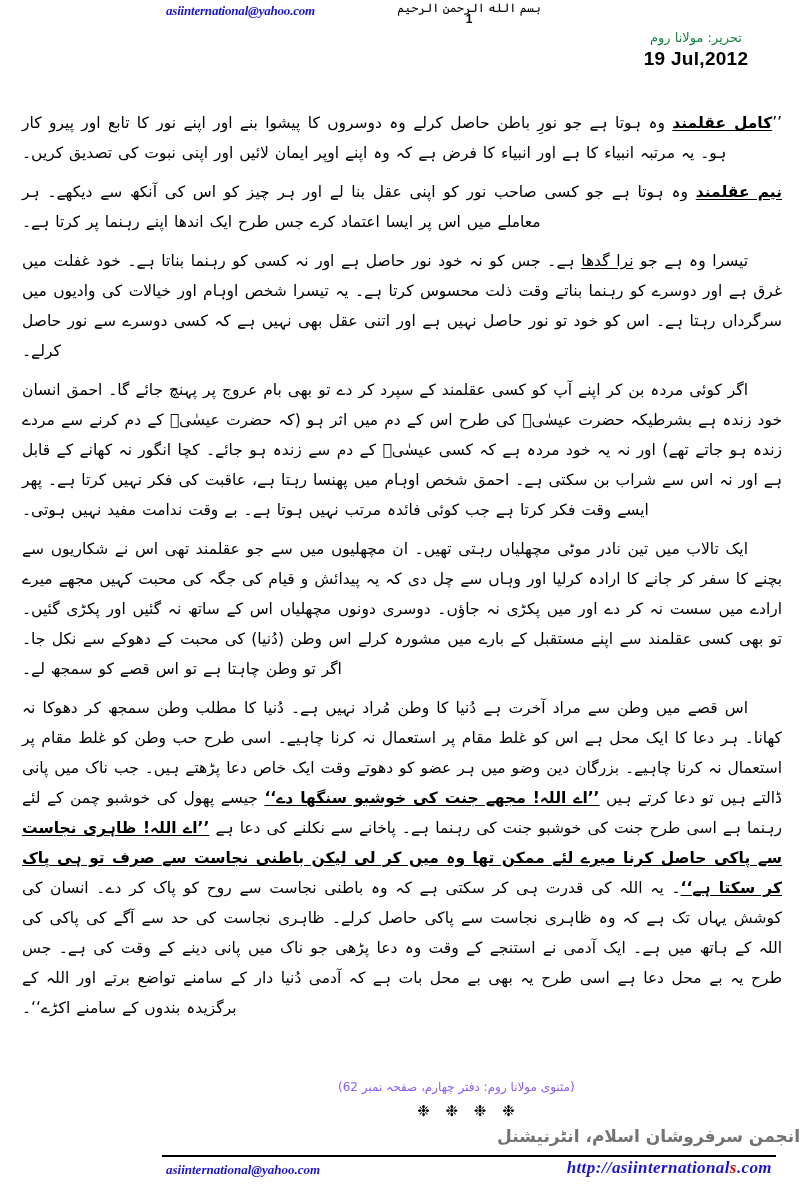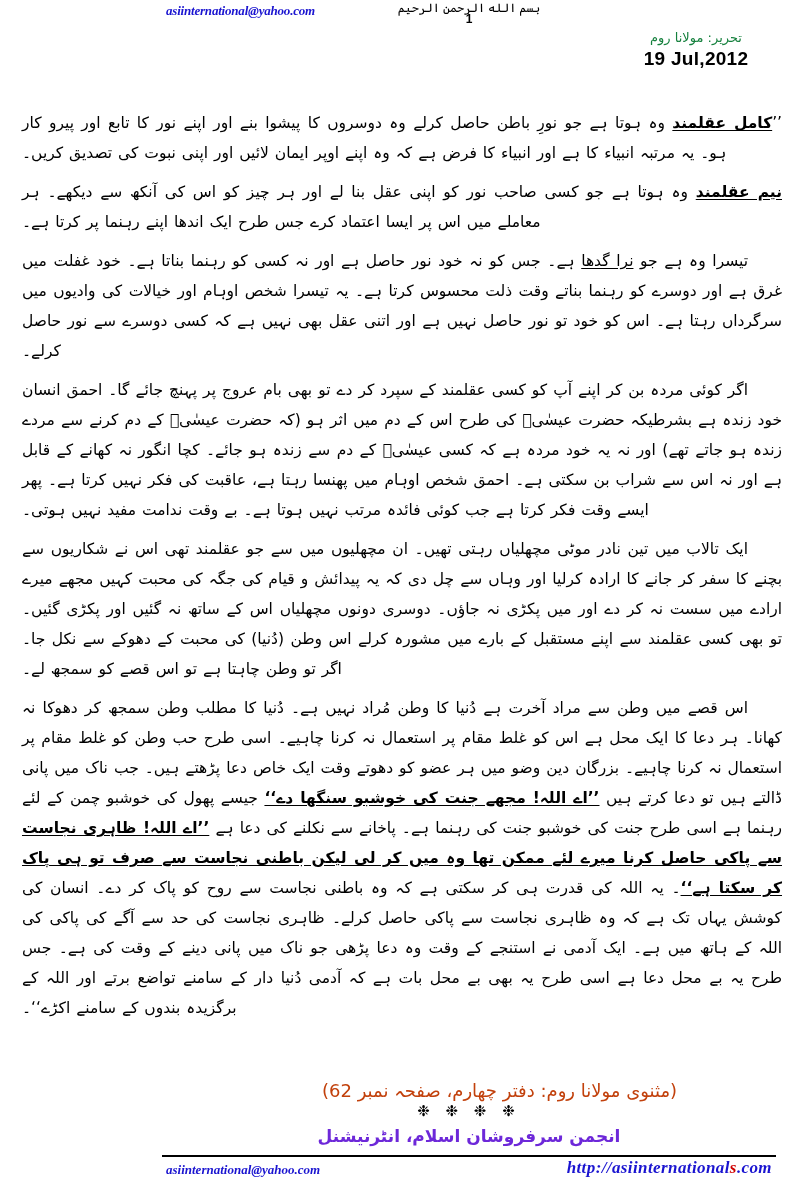--- a/index.html
+++ b/index.html
@@ -43,21 +43,21 @@
     white-space: nowrap;
   }
   .bismillah-wrap {
     position: absolute;
     left: 0;
     right: 0;
     top: 2px;
     text-align: center;
   }
   .bismillah {
-    font-family: Liberation Serif, serif;
+    font-family: Liberation Sans, sans-serif;
     font-size: 12px;
     color: #000;
     line-height: 1.1;
     white-space: nowrap;
   }
   .page-number {
     font-family: "Liberation Sans", sans-serif;
     font-size: 12px;
     font-weight: bold;
     color: #000;
@@ -130,51 +130,50 @@
     text-underline-offset: 2px;
   }
   .u {
     text-decoration: underline;
     text-underline-offset: 2px;
   }
 
   
   .citation {
     position: absolute;
-    left: 184px;
+    left: 200px;
     top: 1080px;
     direction: rtl;
     font-family: "DejaVu Sans", "Liberation Sans", sans-serif;
-    font-size: 18px;
-    color: #c2410c;
+    font-size: 12px;
+    color: #8b5cf6;
     white-space: nowrap;
   }
   .bullets {
     position: absolute;
     left: 0;
     right: 0;
     top: 1104px;
     text-align: center;
     direction: ltr;
     font-size: 15px;
     color: #000;
     letter-spacing: 6px;
     line-height: 1;
   }
   .org-name {
     position: absolute;
     left: 0;
     right: 0;
     top: 1126px;
-    text-align: center;
     direction: rtl;
     font-family: "DejaVu Sans", "Liberation Sans", sans-serif;
     font-size: 17px;
     font-weight: bold;
-    color: #6d28d9;
+    color: #737373;
     white-space: nowrap;
   }
   .footer-rule {
     position: absolute;
     left: 24px;
     right: 24px;
     top: 1155px;
     height: 2px;
     background: #000;
   }

